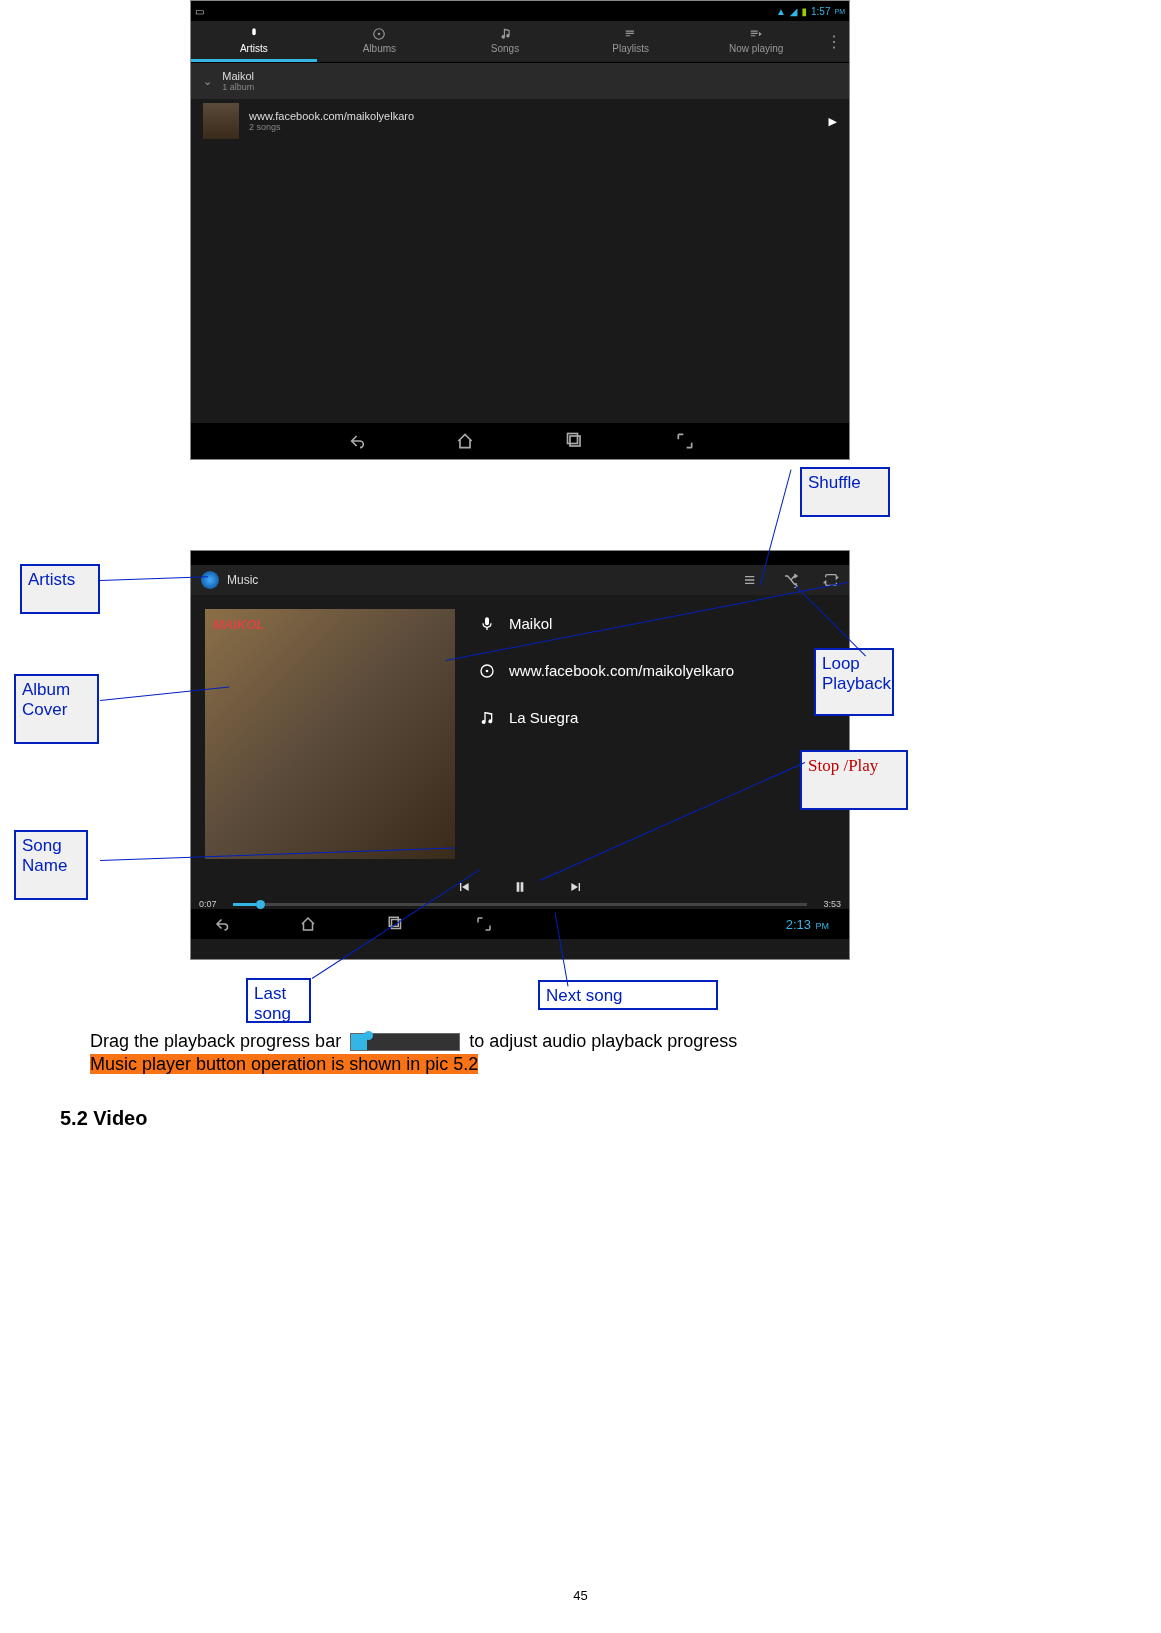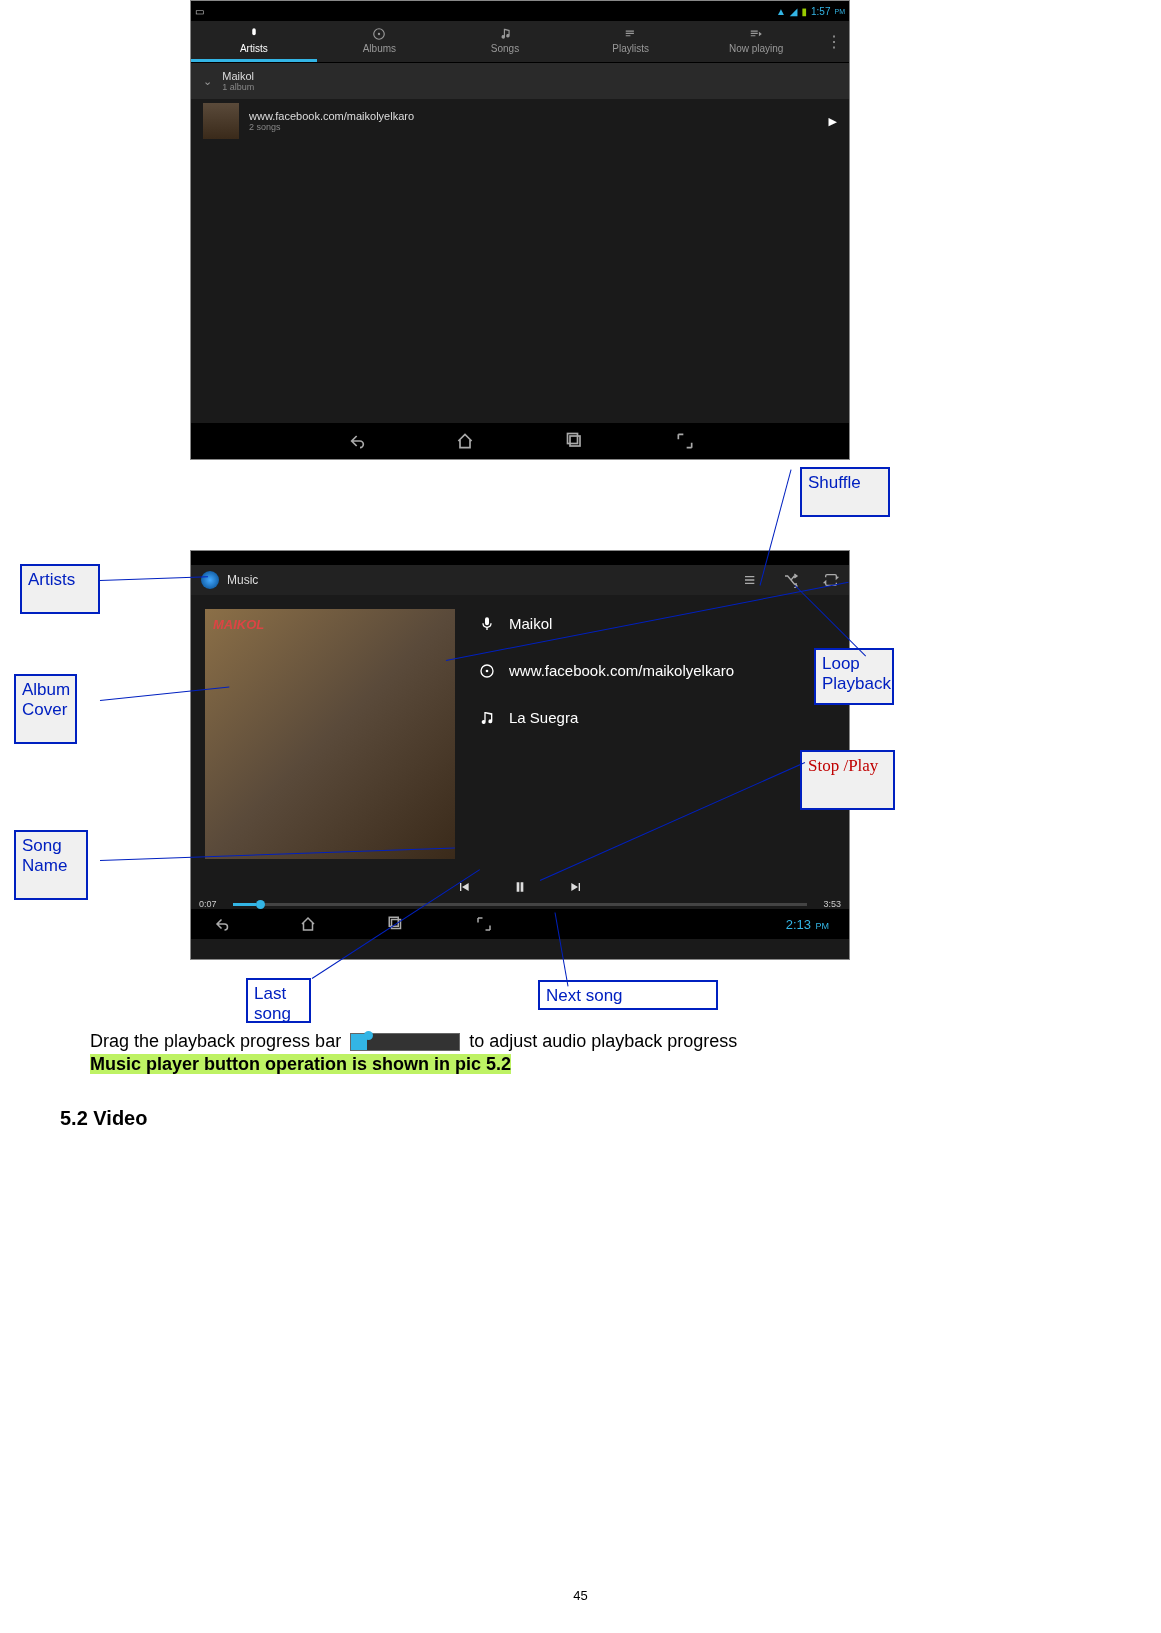--- a/index.html
+++ b/index.html
@@ -51,21 +51,21 @@
 .clock2 { color: #33b5e5; font-size: 13px; }
 
 
 .annot { position: absolute; border: 2px solid #0020c0; background: #f0f0f0; padding: 4px 6px; font-size: 17px; color: #0020c0; line-height: 1.2; }
 .annot.nf { background: transparent; }
 .annot.red { color: #c00000; font-family: 'Times New Roman', serif; }
 .line { position: absolute; background: #0020c0; height: 1px; transform-origin: left center; }
 
 
 .bodytext { position: absolute; font-size: 18px; color: #000; line-height: 1.3; }
-.hl { background: #bef264; font-weight: bold; }
+.hl { background: #f97316; }
 .inline-img { display: inline-block; vertical-align: middle; width: 110px; height: 18px; background: linear-gradient(to right, #33b5e5 0%, #33b5e5 15%, #333 15%, #333 100%); border: 1px solid #666; margin: 0 4px; position: relative; }
 .inline-img::after { content: ""; position: absolute; left: 12%; top: -3px; width: 9px; height: 9px; border-radius: 50%; background: #33b5e5; }
 .inline-vid { display: inline-block; vertical-align: middle; width: 24px; height: 22px; background: linear-gradient(#666, #333); border: 1px solid #555; position: relative; margin: 0 4px; }
 .inline-vid::before { content: ""; position: absolute; inset: 3px; border: 1px dashed #888; }
 .section-head { font-size: 20px; font-weight: bold; }
 .page-num { position: absolute; left: 50%; transform: translateX(-50%); bottom: 30px; font-size: 13px; }
 </style>
 </head>
 <body>
 
@@ -235,24 +235,24 @@
     </div>
     <div>
       <span class="clock2">2:13</span>
       <span class="clock2" style="font-size:9px">PM</span>
     </div>
   </div>
 </div>
 
 <div class="annot" style="left:800px; top:467px; width:90px; height:50px">Shuffle</div>
 <div class="annot" style="left:20px; top:564px; width:80px; height:50px">Artists</div>
-<div class="annot" style="left:14px; top:674px; width:63px; height:70px">Album Cover</div>
+<div class="annot" style="left:14px; top:674px; width:85px; height:70px">Album Cover</div>
 <div class="annot" style="left:14px; top:830px; width:74px; height:70px">Song Name</div>
-<div class="annot" style="left:814px; top:648px; width:80px; height:57px">Loop Playback</div>
-<div class="annot red" style="left:800px; top:750px; width:95px; height:60px">Stop /Play</div>
+<div class="annot" style="left:814px; top:648px; width:80px; height:68px">Loop Playback</div>
+<div class="annot red" style="left:800px; top:750px; width:108px; height:60px">Stop /Play</div>
 <div class="annot nf" style="left:246px; top:978px; width:65px; height:45px">Last song</div>
 <div class="annot nf" style="left:538px; top:980px; width:180px; height:30px">Next song</div>
 
 <div class="line" style="left:100px; top:580px; width:108px; transform:rotate(-2deg)"></div>
 <div class="line" style="left:100px; top:700px; width:130px; transform:rotate(-6deg)"></div>
 <div class="line" style="left:100px; top:860px; width:355px; transform:rotate(-2deg)"></div>
 <div class="line" style="left:760px; top:585px; width:120px; transform:rotate(-75deg)"></div>
 <div class="line" style="left:795px; top:585px; width:100px; transform:rotate(45deg)"></div>
 <div class="line" style="left:540px; top:880px; width:290px; transform:rotate(-24deg)"></div>
 <div class="line" style="left:312px; top:978px; width:200px; transform:rotate(-33deg)"></div>

